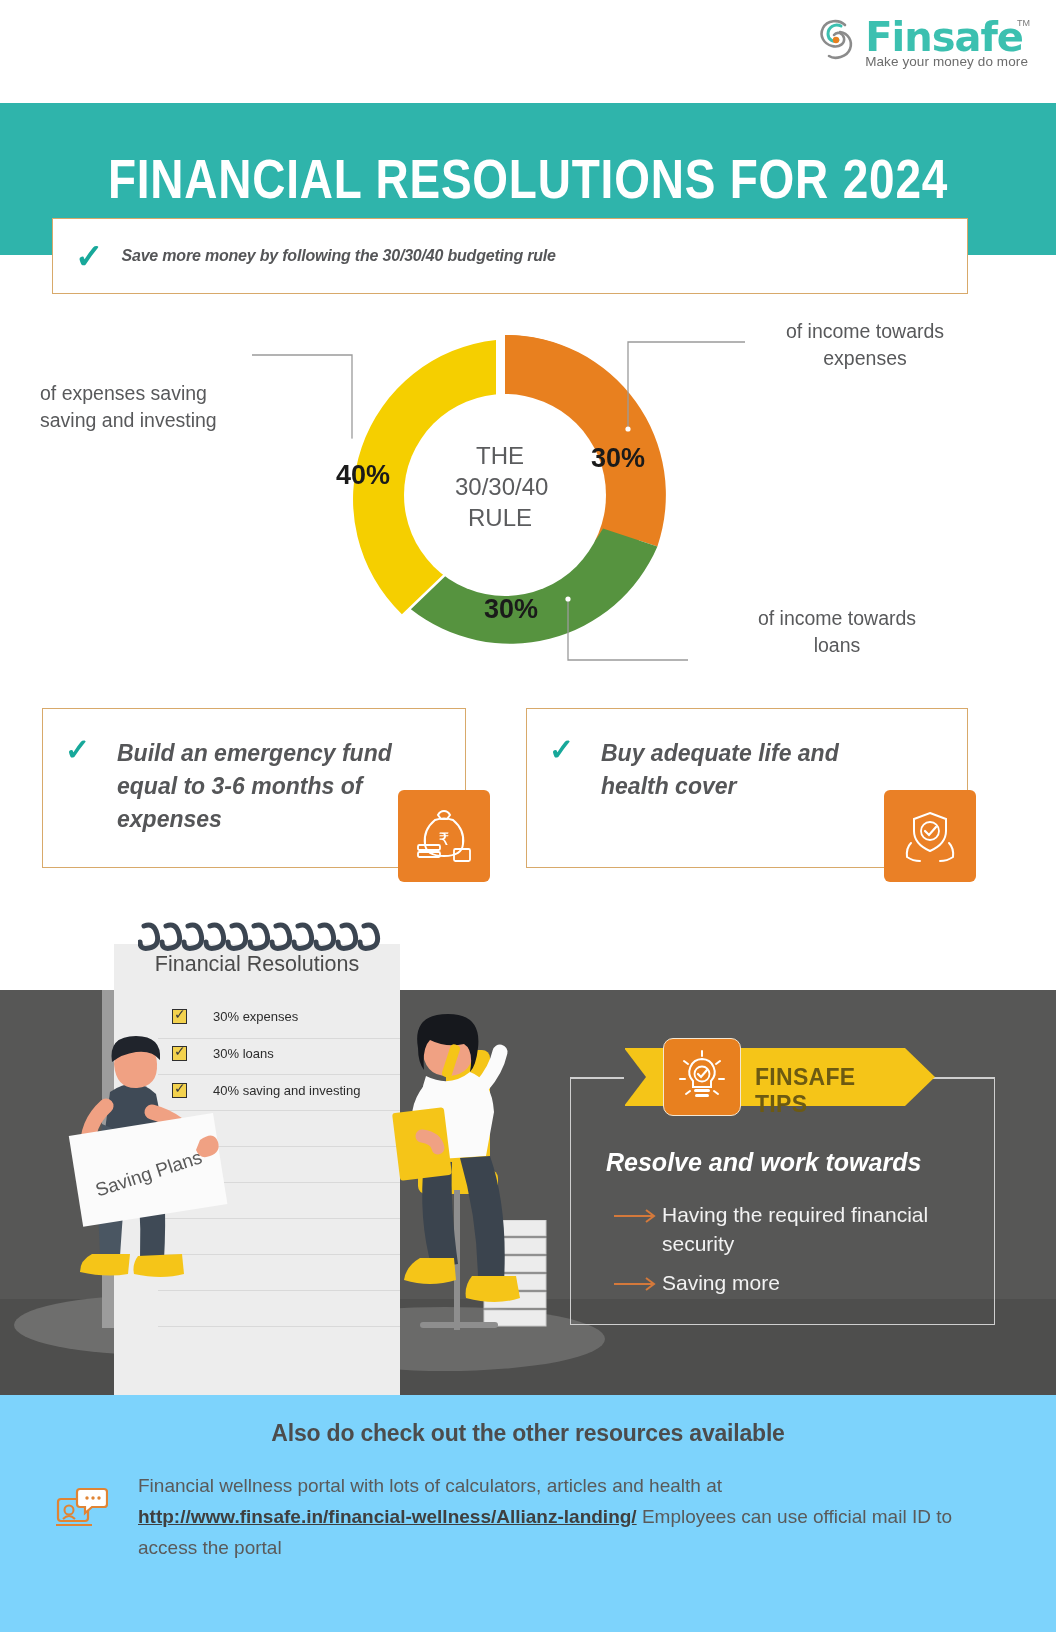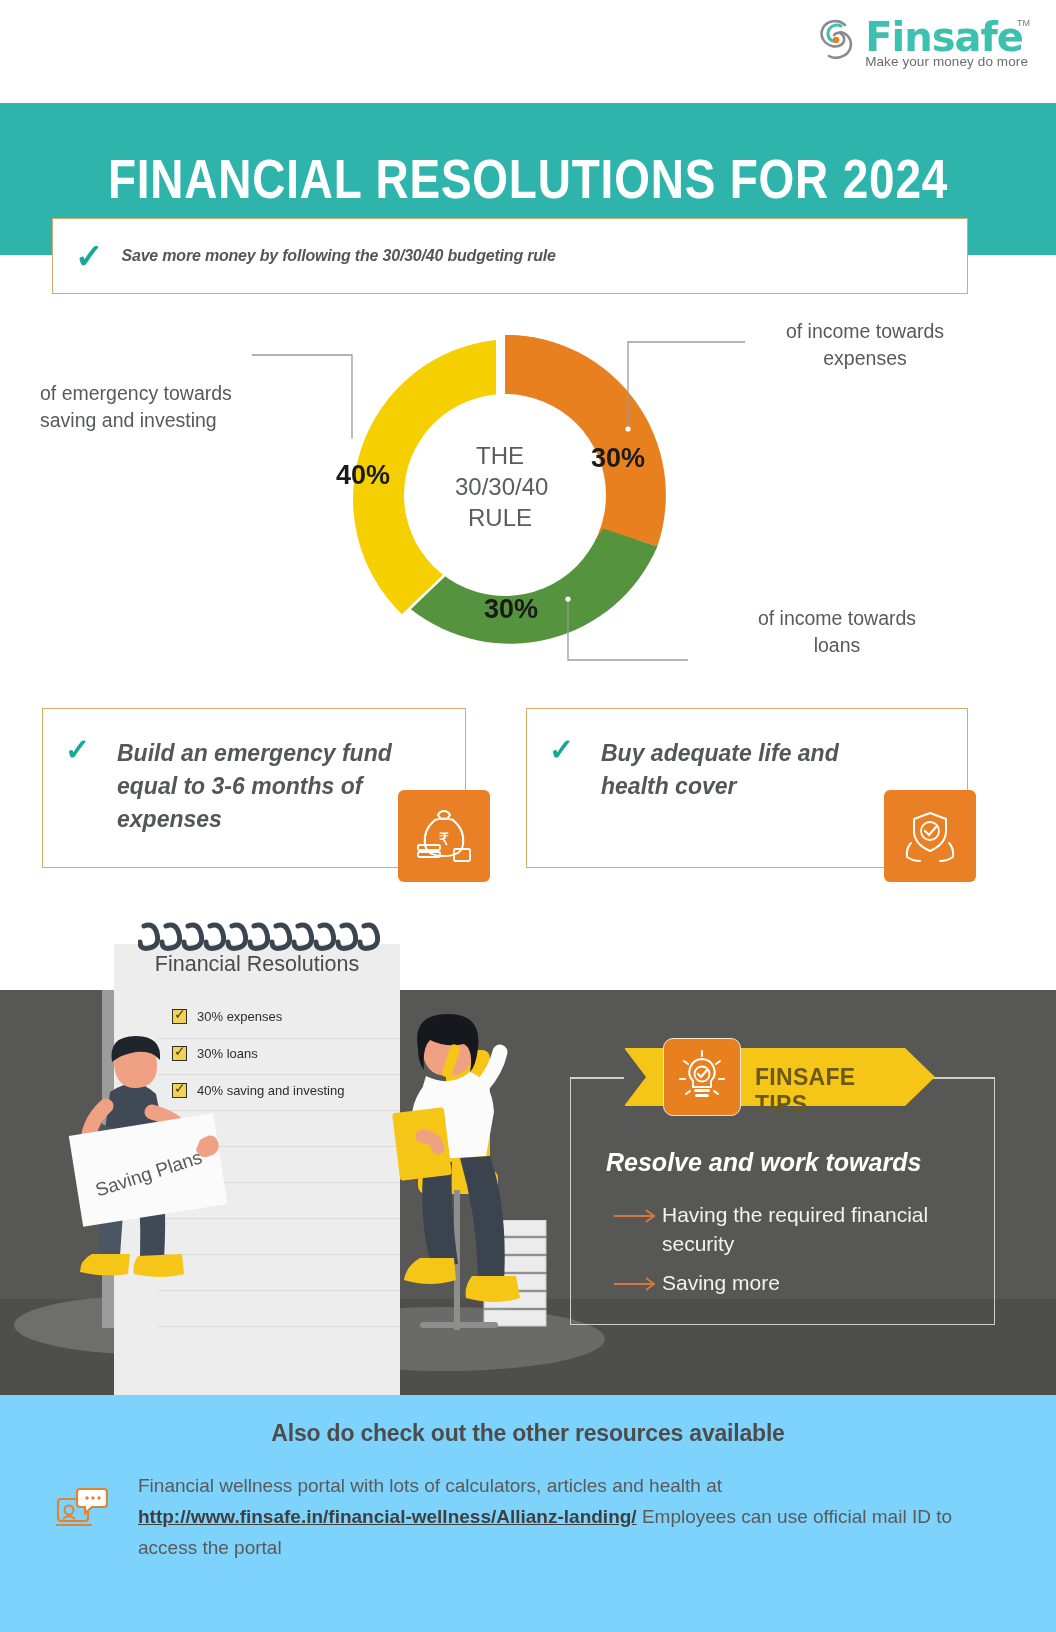--- a/index.html
+++ b/index.html
@@ -79,21 +79,21 @@
   .ellipse1 { position:absolute; left:14px; bottom:40px; width:290px; height:60px; background:#6e6e6d; border-radius:50%; }
   .ellipse2 { position:absolute; left:285px; bottom:24px; width:320px; height:64px; background:#6a6a69; border-radius:50%; }
 
   .notepad-wrap { position:absolute; left:100px; top:-82px; width:300px; height:420px; }
   .notepad-shadow { position:absolute; left:2px; top:16px; width:28px; height:404px; background:#9c9c9c; }
   .notepad-yellow { position:absolute; left:92px; top:6px; width:24px; height:420px; background:#f5c518; }
   .notepad {
     position:absolute; left:14px; top:16px; width:286px; height:404px;
     background:#ededed; 
   }
-  .np-item { display:flex; align-items:center; height:37px; font-size:13px; color:#2c2c2c; }
+  .np-item { display:flex; align-items:center; height:37px; font-size:13px; color:#2c2c2c;gap:16px; }
   .np-box {
     width:15px; height:15px; border:1.4px solid #2f2f2f; background:#f3d24e;
     margin-right:10px; position:relative; flex:0 0 auto;
   }
   .np-box:after {
     content:"✓"; position:absolute; left:1px; top:-4px; font-size:14px; color:#3a3a3a;
   }
   .np-rule { position:absolute; left:44px; width:242px; height:1px; background:#d9d9d9; }
 
   
@@ -202,21 +202,21 @@
     <svg style="position:absolute;left:0;top:0;" width="1056" height="390">
       <polyline points="252,55 352,55 352,140" fill="none" stroke="#9b9b9b" stroke-width="1.3"></polyline>
       <circle cx="352" cy="141" r="2.6" fill="#fff"></circle>
       <polyline points="745,42 628,42 628,128" fill="none" stroke="#9b9b9b" stroke-width="1.3"></polyline>
       <circle cx="628" cy="129" r="2.6" fill="#fff"></circle>
       <polyline points="568,300 568,360 688,360" fill="none" stroke="#9b9b9b" stroke-width="1.3"></polyline>
       <circle cx="568" cy="299" r="2.6" fill="#fff"></circle>
     </svg>
 
     <div class="callout co-left">
-      <div>of emergency towards</div>
+      <div>of expenses saving</div>
       <div>saving and investing</div>
     </div>
     <div class="callout co-right1">
       <div>of income towards</div>
       <div>expenses</div>
     </div>
     <div class="callout co-right2">
       <div>of income towards</div>
       <div>loans</div>
     </div>

